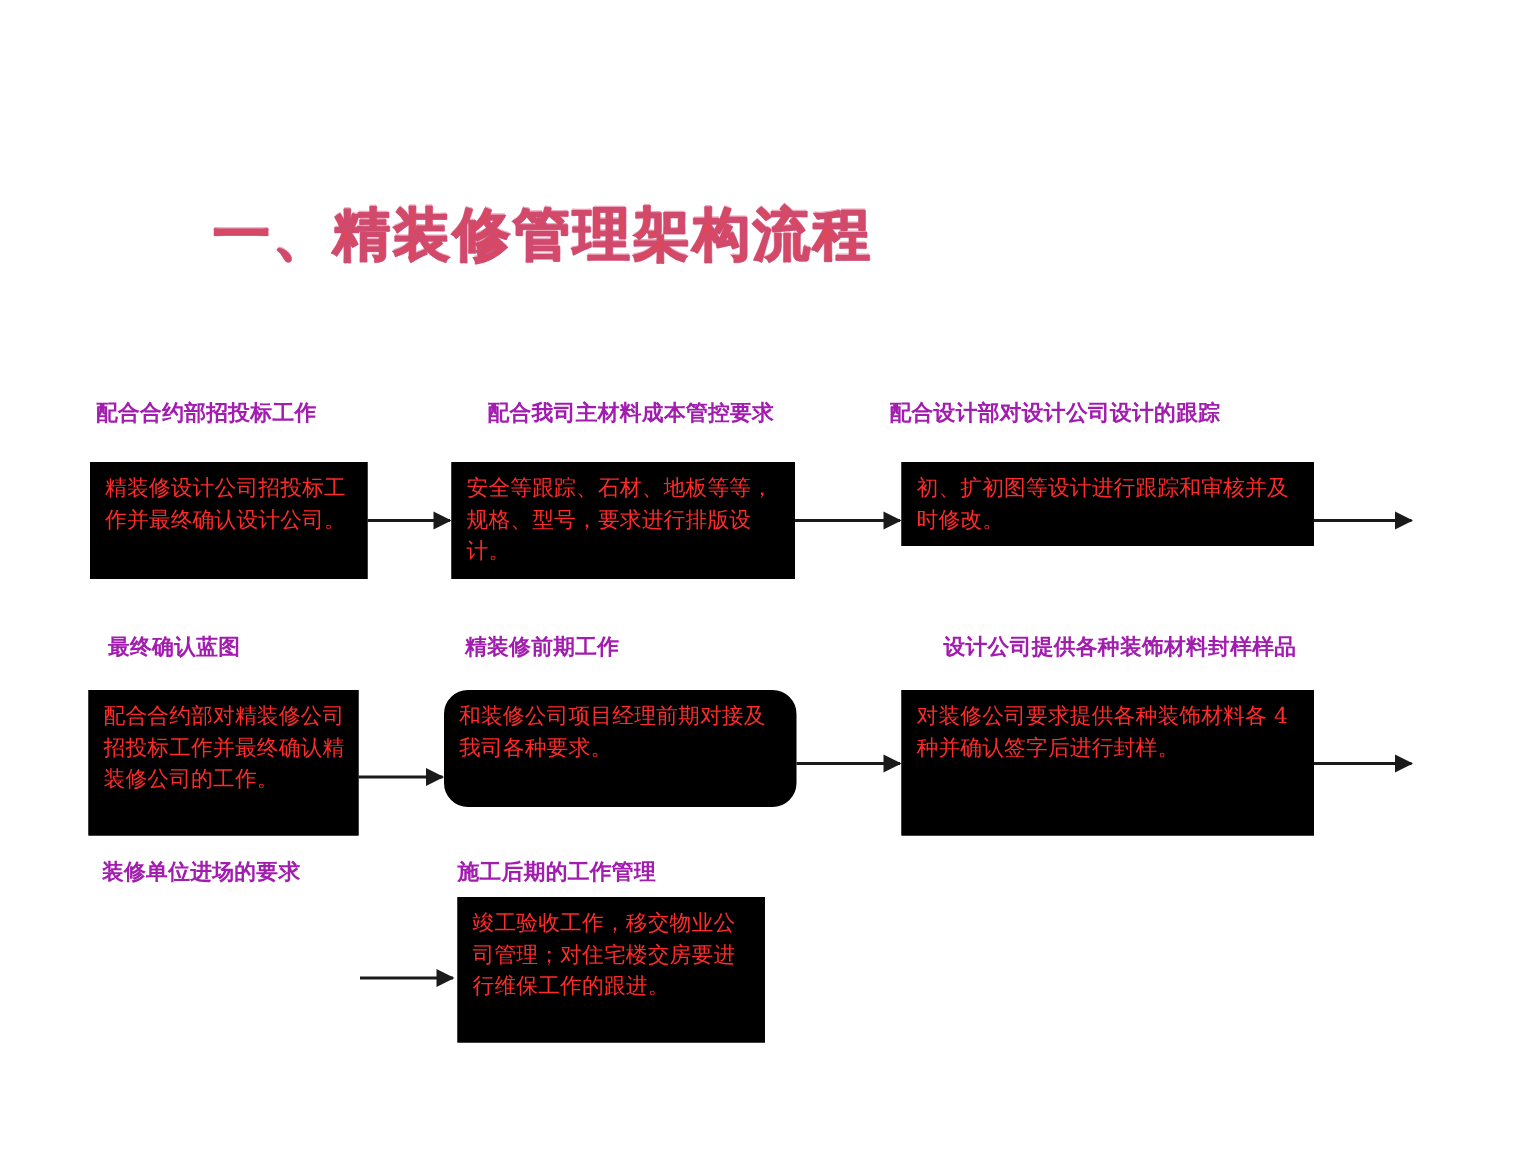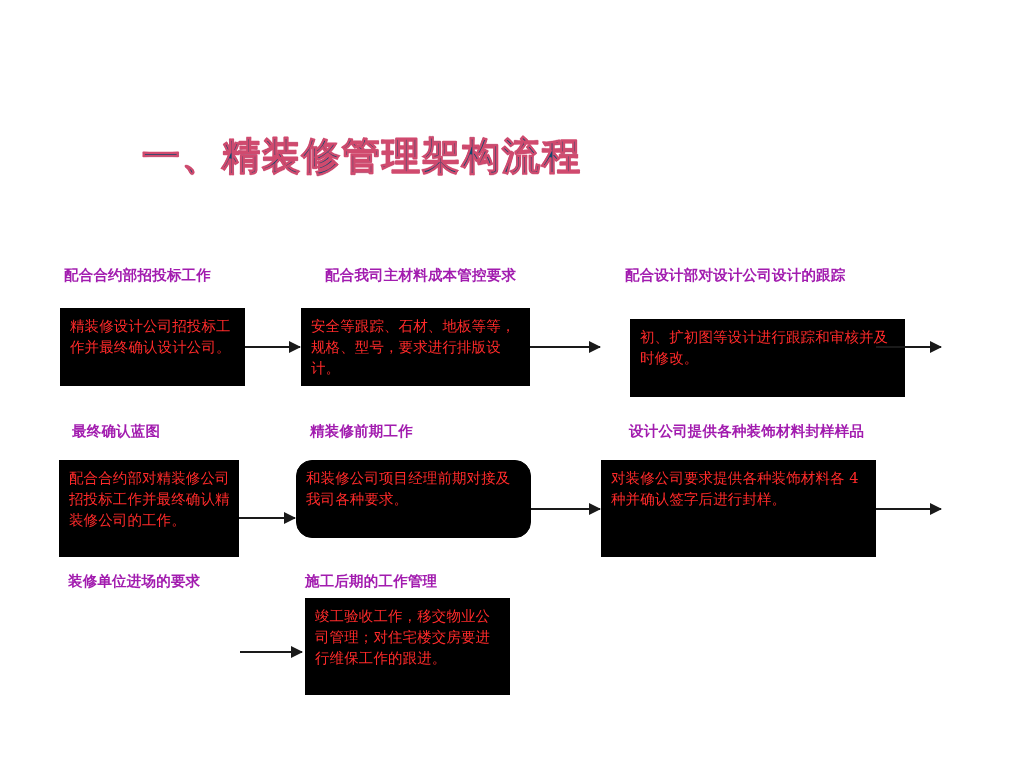--- a/index.html
+++ b/index.html
@@ -25,21 +25,21 @@
   }
 
   
   .slide-title {
     position: absolute;
     left: 142px;
     top: 131px;
     font-size: 38px;
     font-weight: bold;
     letter-spacing: 2px;
-    color: #0c4a6e;
+    color: #ef4444;
     white-space: nowrap;
     -webkit-text-stroke: 0.9px #d04a6e;
     text-shadow:
        0.8px 0 0 rgba(214,64,104,0.55),
       -0.8px 0 0 rgba(214,64,104,0.55),
        0 0.8px 0 rgba(214,64,104,0.45),
        0 -0.8px 0 rgba(214,64,104,0.45);
     font-family: "DejaVu Serif", "Liberation Serif", serif;
   }
 
@@ -102,22 +102,22 @@
   <div class="caption" style="left:64px; top:266px;">配合合约部招投标工作</div>
   <div class="node" style="left:60px; top:308px; width:185px; height:78px;">
     <span class="node-text">精装修设计公司招投标工作并最终确认设计公司。</span>
   </div>
 
   <div class="caption" style="left:325px; top:266px;">配合我司主材料成本管控要求</div>
   <div class="node" style="left:301px; top:308px; width:229px; height:78px;">
     <span class="node-text">安全等跟踪、石材、地板等等，规格、型号，要求进行排版设计。</span>
   </div>
 
-  <div class="caption" style="left:625px; top:266px;text-align:right;">配合设计部对设计公司设计的跟踪</div>
-  <div class="node" style="left:630px; top:308px; width:275px; height:78px;margin-top:11px;">
+  <div class="caption" style="left:593px; top:266px;text-align:right;">配合设计部对设计公司设计的跟踪</div>
+  <div class="node" style="left:601px; top:308px; width:275px; height:56px;">
     <span class="node-text">初、扩初图等设计进行跟踪和审核并及时修改。</span>
   </div>
 
   <div class="arrow" style="left:245px; top:346px; width:55px;"></div>
   <div class="arrow" style="left:530px; top:346px; width:70px;"></div>
   <div class="arrow" style="left:876px; top:346px; width:65px;"></div>
 
   <div class="caption" style="left:72px; top:422px;">最终确认蓝图</div>
   <div class="node" style="left:59px; top:460px; width:180px; height:97px;">
     <span class="node-text">配合合约部对精装修公司招投标工作并最终确认精装修公司的工作。</span>

